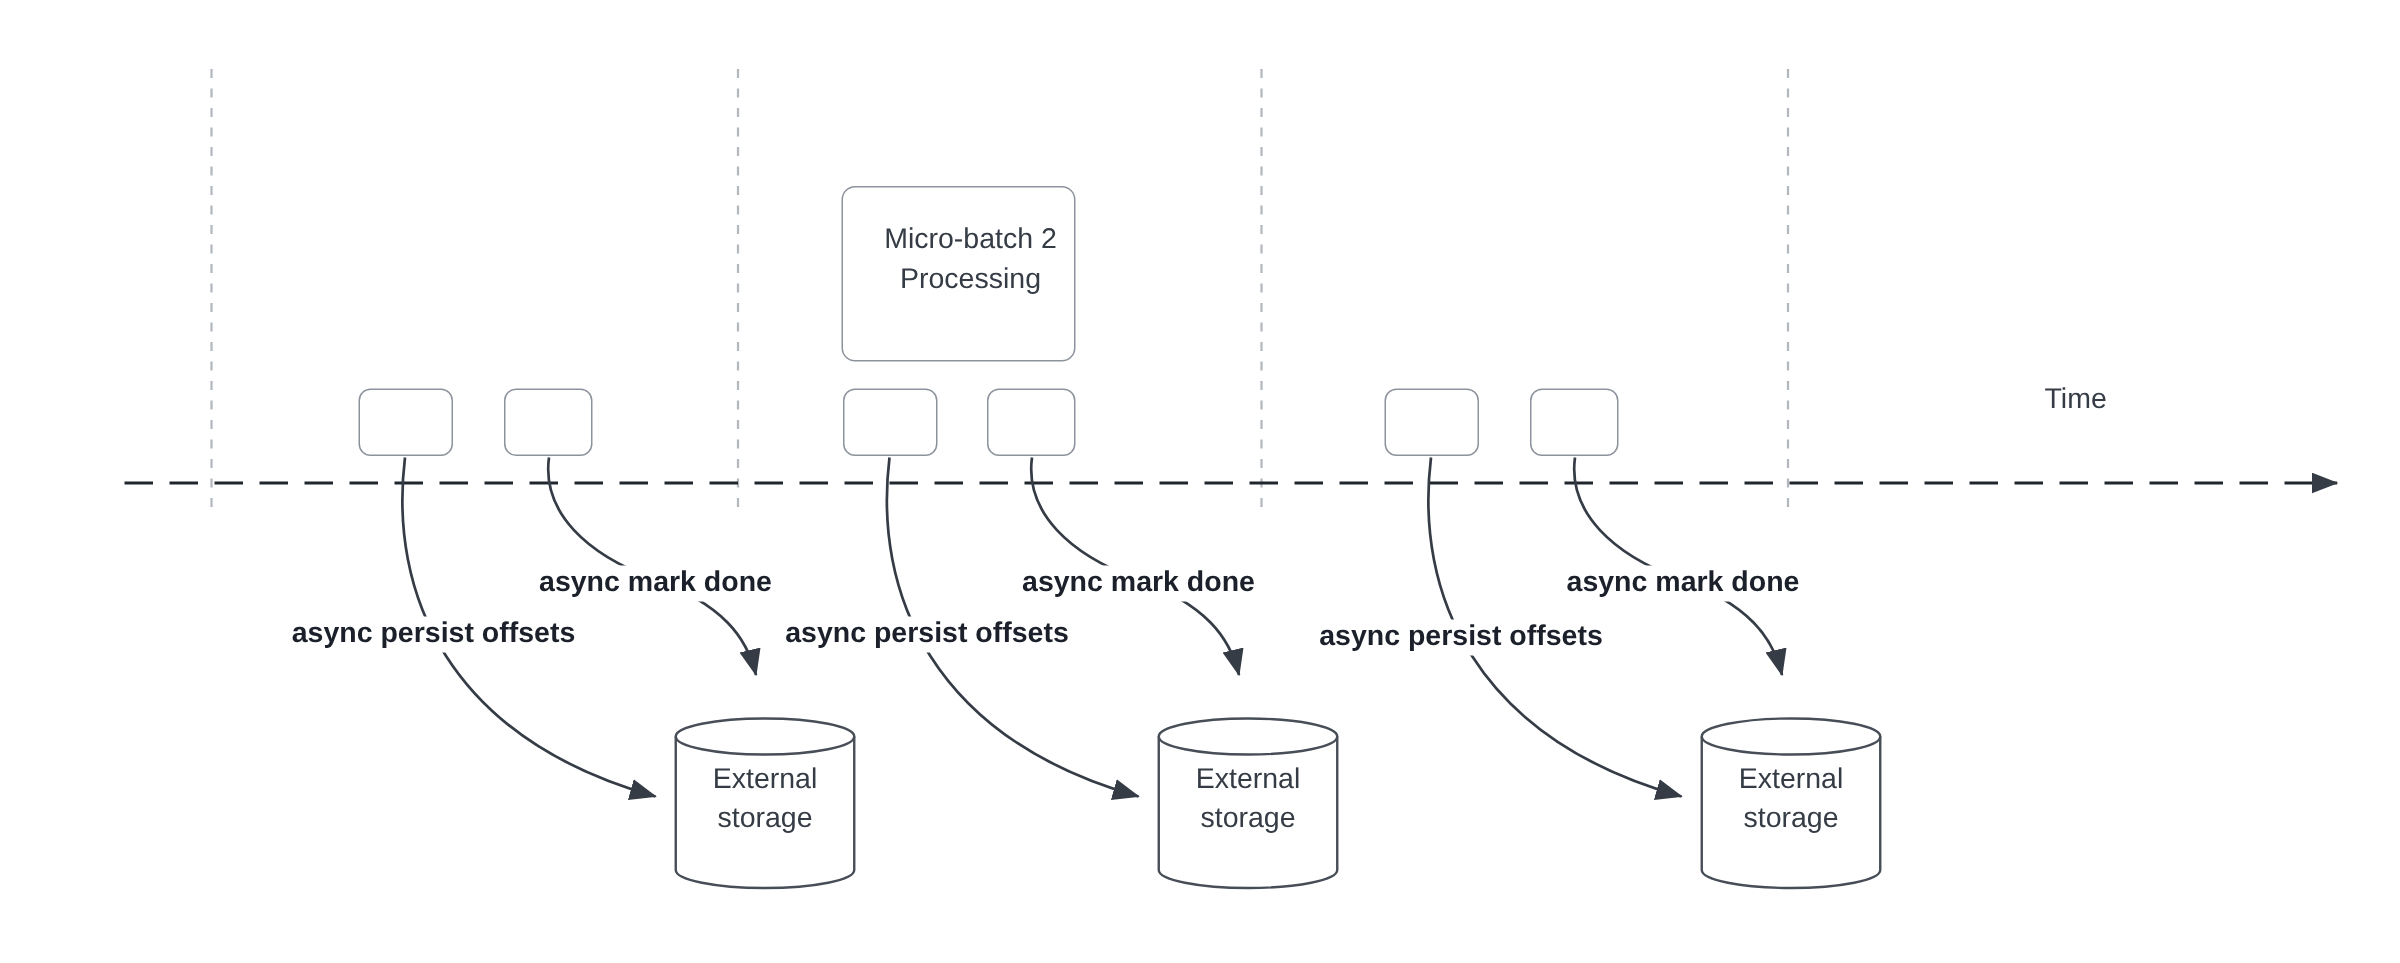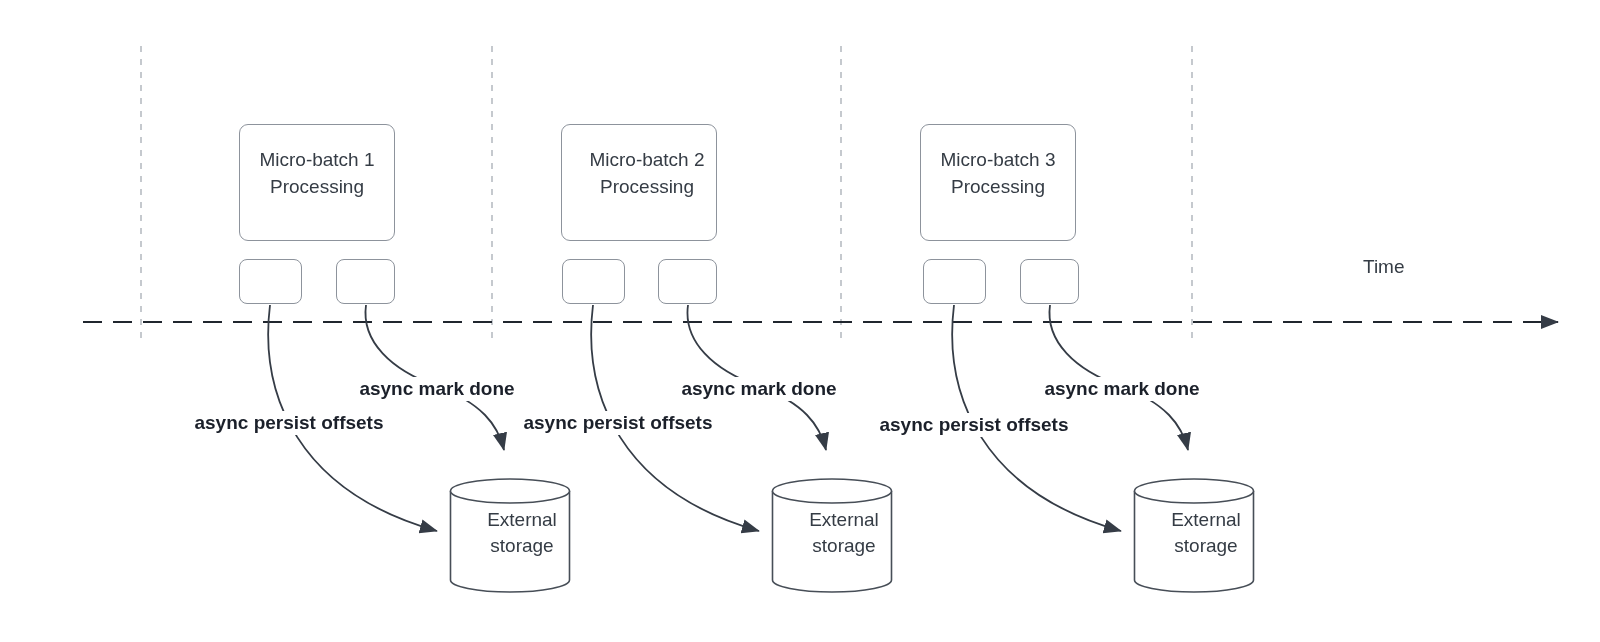--- a/index.html
+++ b/index.html
@@ -40,21 +40,21 @@
   }
   .task-a{width:63px;}
   .task-b{width:59px;}
   .flow-label{
     position:absolute;transform:translateX(-50%);white-space:nowrap;
     font-size:19px;font-weight:bold;color:var(--label-text);
     background:#fff;padding:1px 4px;
   }
   .storage-label{
     position:absolute;width:120px;transform:translateX(-50%);
-    font-size:19px;line-height:26px;color:var(--title-text);text-align:center;margin-left:12px;
+    font-size:19px;line-height:26px;color:var(--title-text);text-align:center;
   }
   .time-label{
     position:absolute;font-size:19px;color:var(--title-text);white-space:nowrap;
   }
 </style>
 </head>
 <body>
 
 <div class="canvas">
 
@@ -93,41 +93,35 @@
     <path class="arrow" d="M270,305 C259,395 298,492 437,531" marker-end="url(#arrow)"></path>
     <path class="arrow" d="M366,305 C361,342 392,370 436,386 C482,403 498,425 504,450" marker-end="url(#arrow)"></path>
 
     <path class="arrow" d="M593,305 C582,395 621,492 759,531" marker-end="url(#arrow)"></path>
     <path class="arrow" d="M688,305 C683,342 714,370 758,386 C804,403 820,425 826,450" marker-end="url(#arrow)"></path>
 
     <path class="arrow" d="M954,305 C943,395 982,492 1121,531" marker-end="url(#arrow)"></path>
     <path class="arrow" d="M1050,305 C1045,342 1076,370 1120,386 C1166,403 1182,425 1188,450" marker-end="url(#arrow)"></path>
   </svg>
 
-  <div class="proc-box" style="left:239px;">
-    <div class="proc-title">Micro-batch 1 Processing</div>
-  </div>
   <div class="task-box task-a" style="left:239px;"></div>
   <div class="task-box task-b" style="left:336px;"></div>
   <div class="flow-label" style="left:289px;top:411px;">async persist offsets</div>
   <div class="flow-label" style="left:437px;top:377px;">async mark done</div>
   <div class="storage-label" style="left:510px;top:507px;">External storage</div>
 
   <div class="proc-box" style="left:561px;padding-left:16px;">
     <div class="proc-title">Micro-batch 2 Processing</div>
   </div>
   <div class="task-box task-a" style="left:562px;"></div>
   <div class="task-box task-b" style="left:658px;"></div>
   <div class="flow-label" style="left:618px;top:411px;">async persist offsets</div>
   <div class="flow-label" style="left:759px;top:377px;">async mark done</div>
   <div class="storage-label" style="left:832px;top:507px;">External storage</div>
 
-  <div class="proc-box" style="left:920px;">
-    <div class="proc-title">Micro-batch 3 Processing</div>
-  </div>
   <div class="task-box task-a" style="left:923px;"></div>
   <div class="task-box task-b" style="left:1020px;"></div>
   <div class="flow-label" style="left:974px;top:413px;">async persist offsets</div>
   <div class="flow-label" style="left:1122px;top:377px;">async mark done</div>
   <div class="storage-label" style="left:1194px;top:507px;">External storage</div>
 
   <div class="time-label" style="left:1363px;top:256px;text-align:center;">Time</div>
 
 </div>
 

